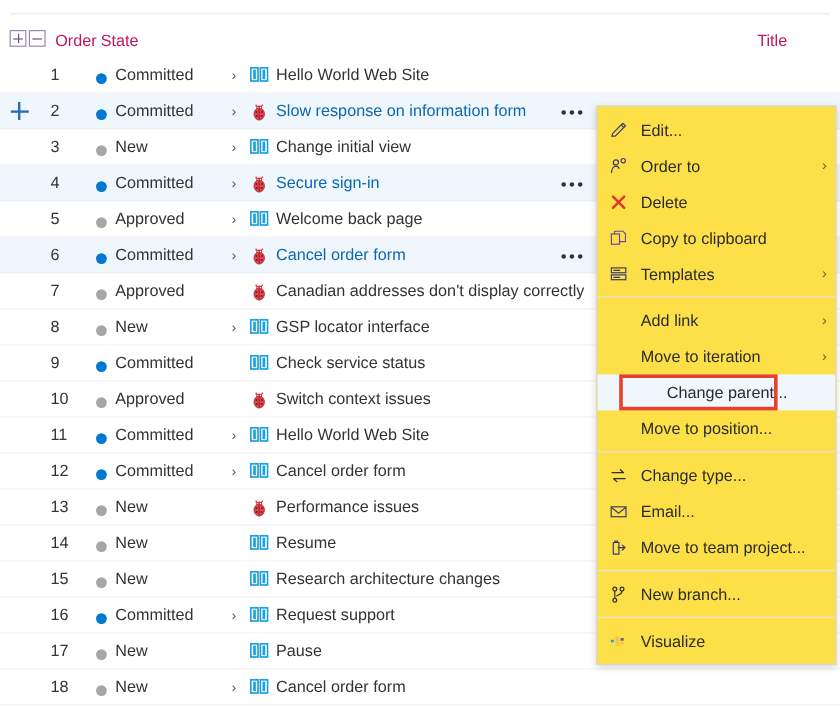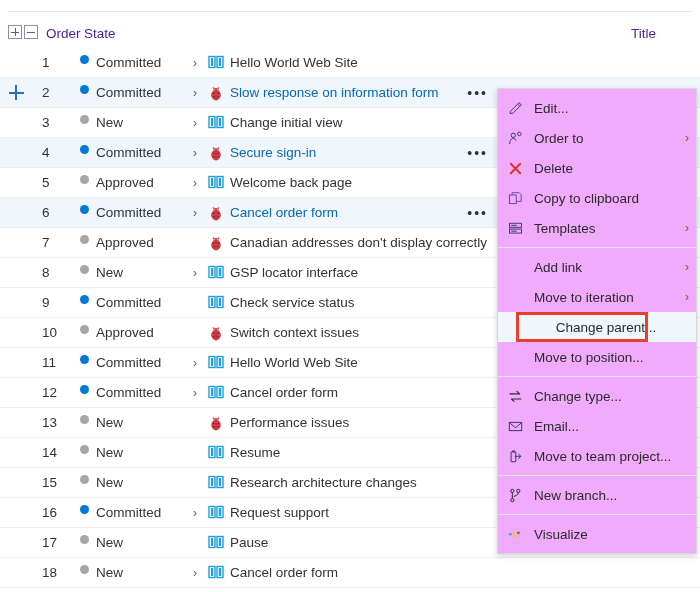--- a/index.html
+++ b/index.html
@@ -28,21 +28,21 @@
     width: 684px; height: 1px;
     background: #e6e6e6;
   }
   .header-row {
     position: absolute;
     left: 0; top: 20px;
     width: 656px; height: 26px;
     display: flex;
     align-items: center;
     font-size: 13.5px;
-    color: #4c1d95;
+    color: #be185d;
   }
   .col-expand  { width: 16px; flex: 0 0 16px; }
   .col-collapse{ width: 16px; flex: 0 0 16px; }
   .col-order   { width: 48px; flex: 0 0 48px; }
   .col-state   { width: 110px; flex: 0 0 110px; }
   .col-title   { flex: 1 1 auto; text-align: right; }
 
   .hdr-btn {
     width: 14px; height: 14px;
     border: 1px solid #9b86b5;
@@ -96,21 +96,21 @@
   }
 
   .cell-order {
     width: 48px; flex: 0 0 48px;
     text-align: left;
     padding-left: 10px;
     color: #333;
   }
   .cell-state {
     width: 110px; flex: 0 0 110px;
-    display: flex; align-items: flex-start;
+    display: flex; align-items: flex-end;
     color: #333;
   }
   .dot {
     width: 9px; height: 9px; border-radius: 50%;
     margin-right: 7px;
     flex: 0 0 9px;
   }
   .cell-title {
     flex: 1 1 auto;
     display: flex; align-items: center;
@@ -137,21 +137,21 @@
     color: #333;
     font-size: 14px;
     line-height: 1;
   }
 
   
   .ctxmenu {
     position: absolute;
     left: 497px; top: 88px;
     width: 200px;
-    background: #f0abfc;
+    background: #fde047;
     border: 1px solid #d6d6d6;
     box-shadow: 0 2px 6px rgba(0,0,0,0.18);
     padding: 4px 0 4px 0;
     z-index: 40;
   }
   .mi {
     position: relative;
     height: 30px;
     display: flex;
     align-items: center;

